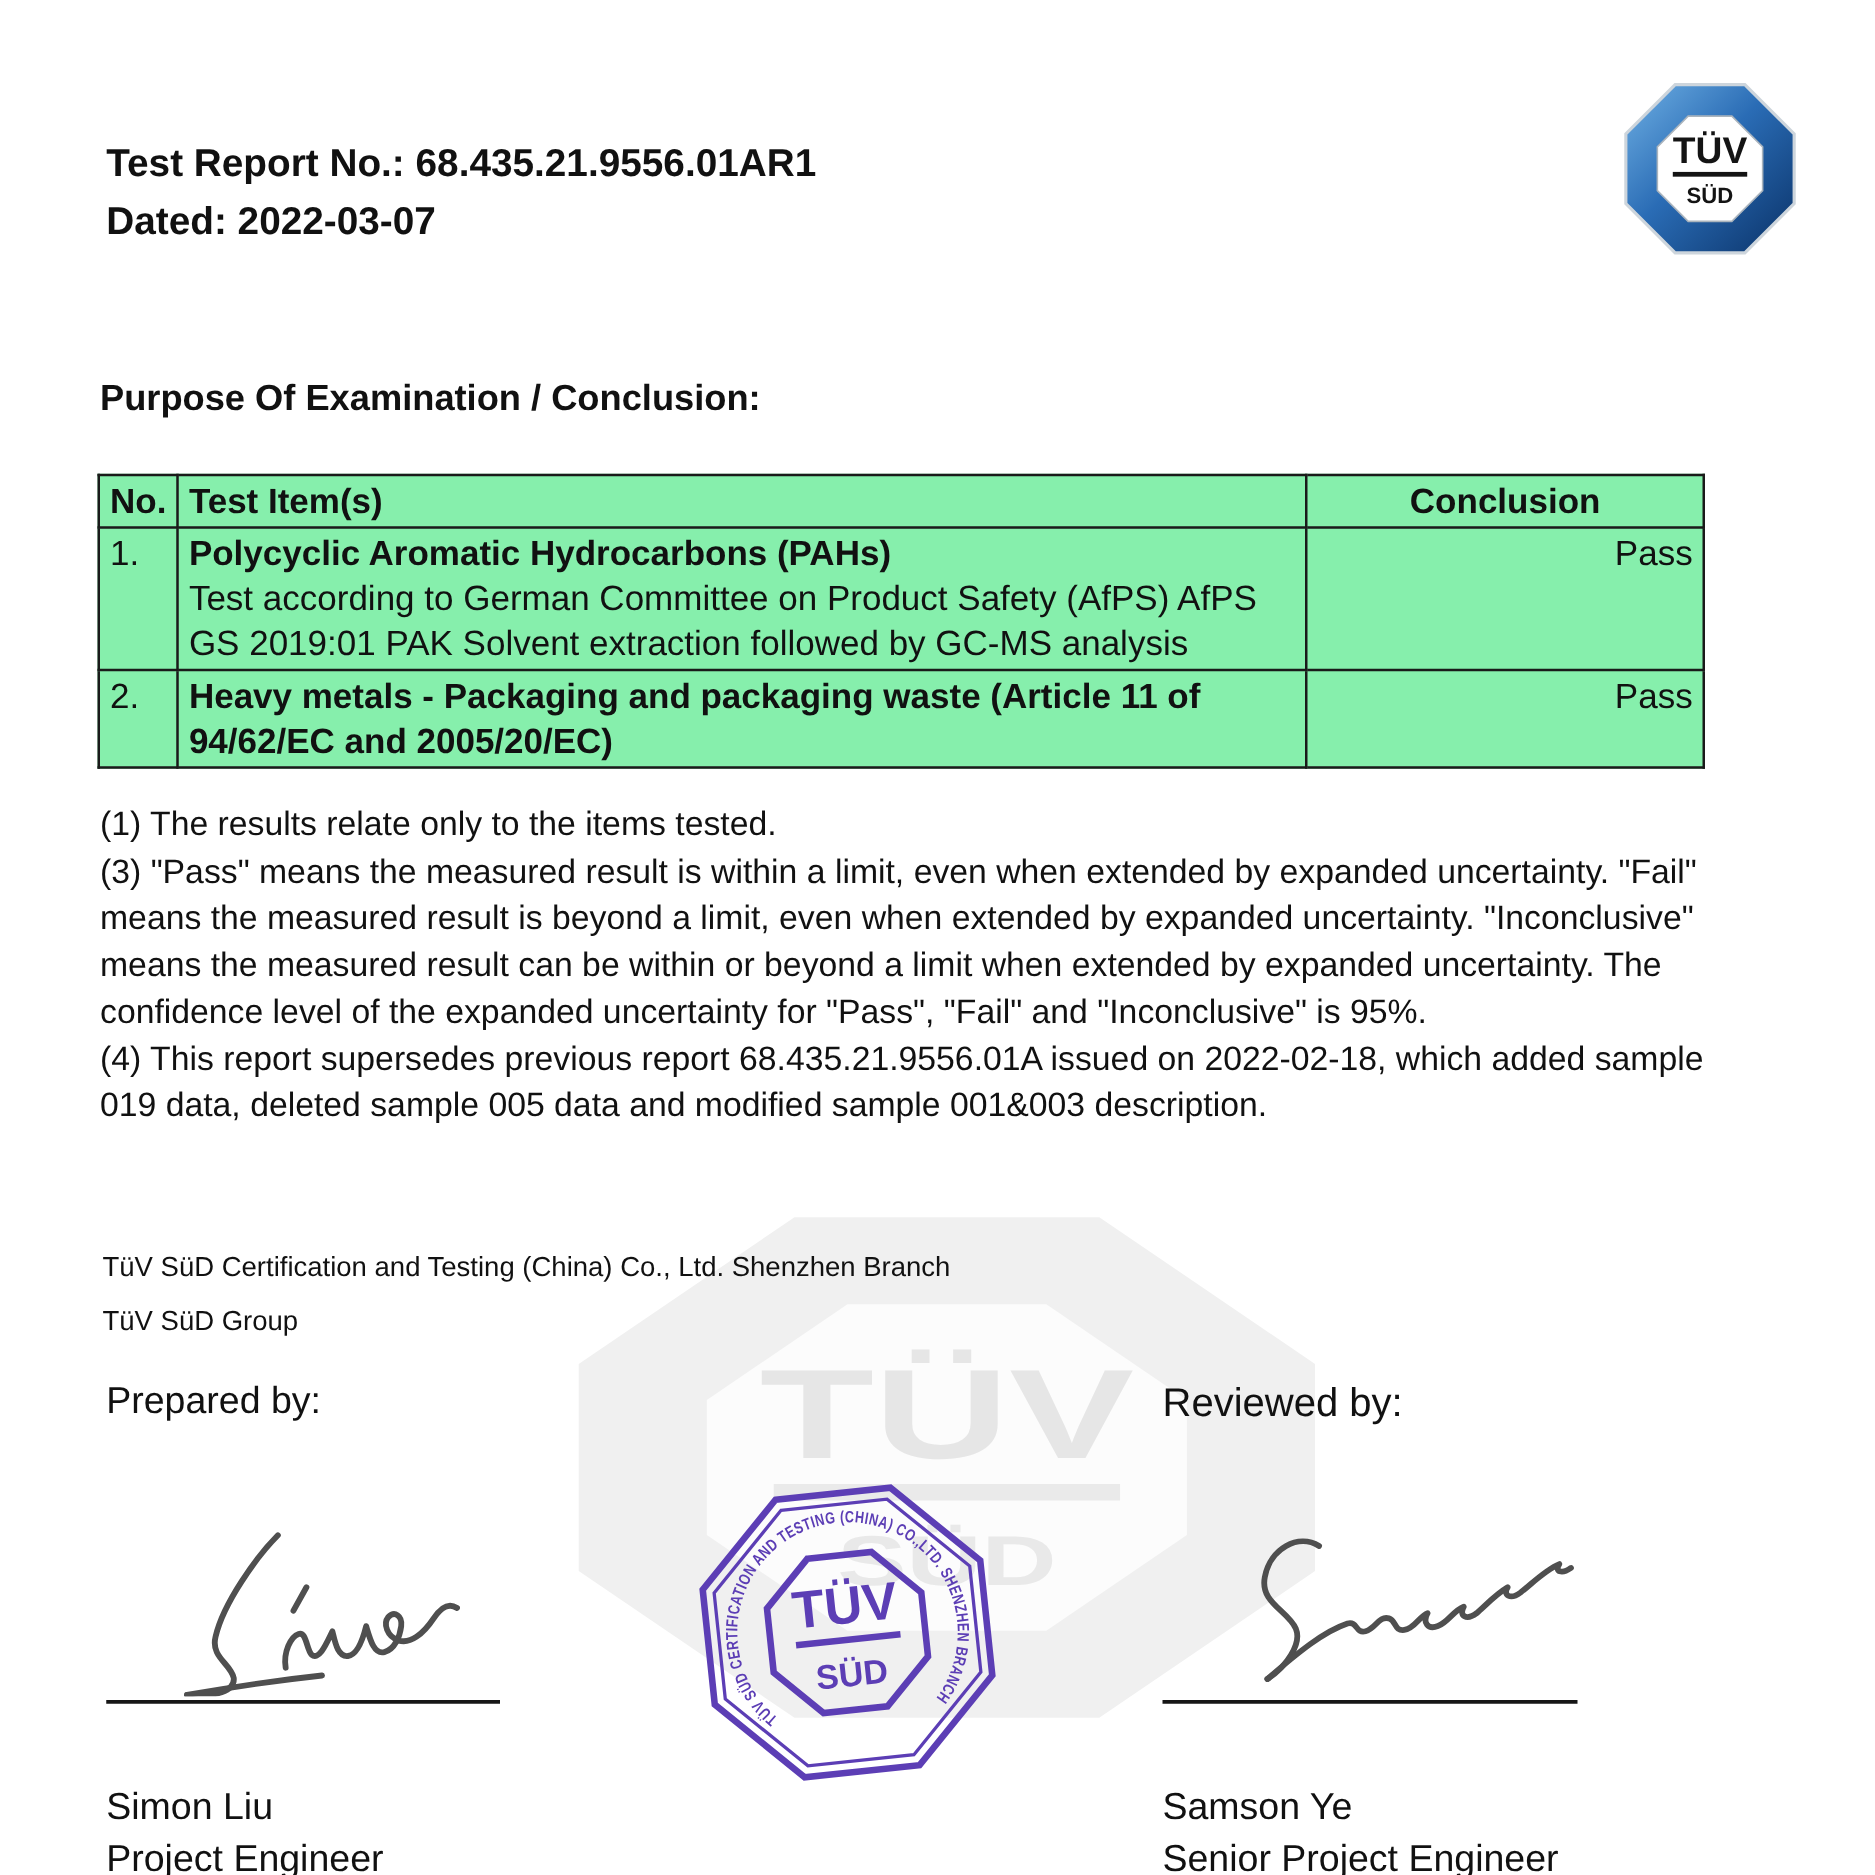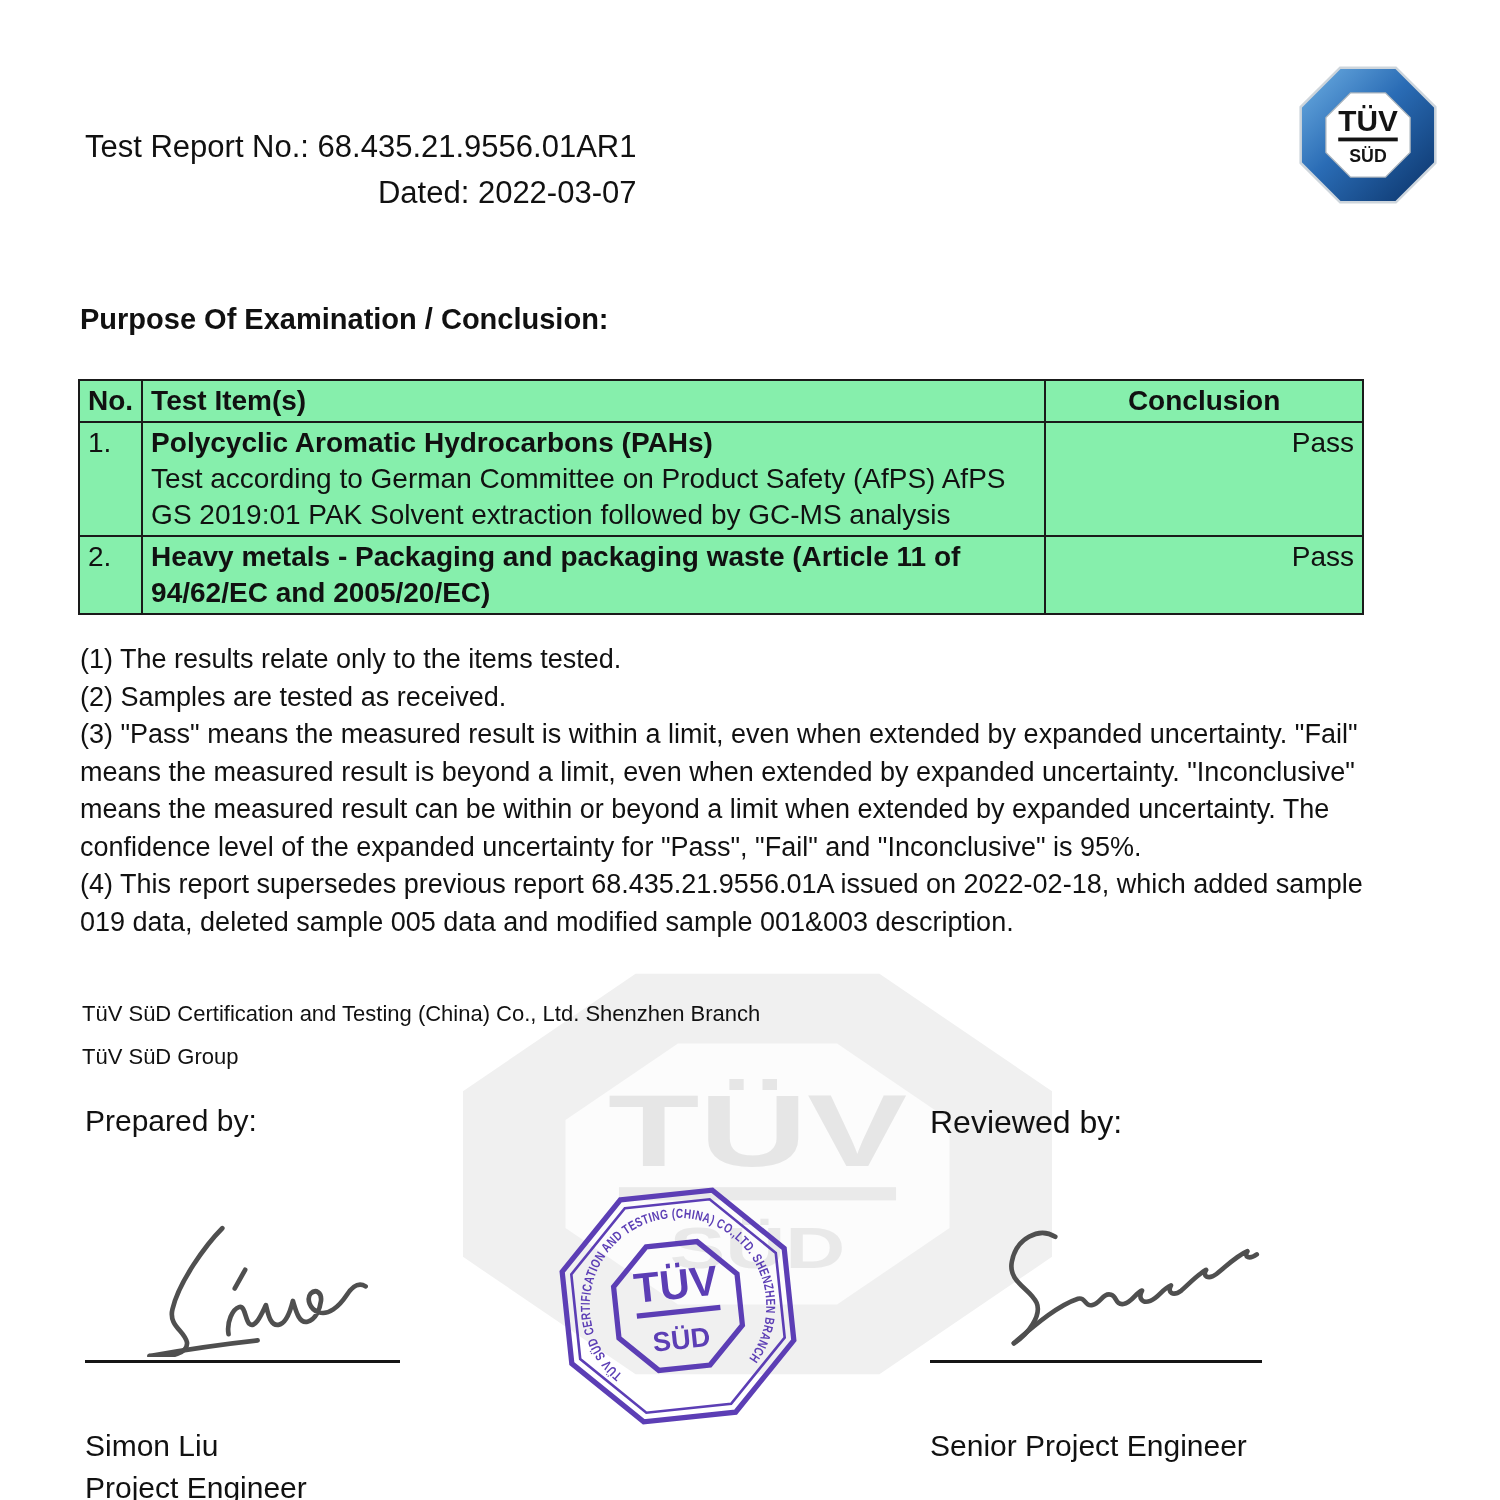--- a/index.html
+++ b/index.html
@@ -2,21 +2,21 @@
 <html><head>
 <meta charset="utf-8">
 <style>
   html,body{margin:0;padding:0;}
   body{
     width:1500px;height:1500px;position:relative;background:#ffffff;
     font-family:"Liberation Sans", sans-serif;color:#111;overflow:hidden;
   }
   .abs{position:absolute;}
   
-  .doc-header{left:85px;top:124px;font-size:31px;font-weight:normal;line-height:46px;z-index:3;text-align:right;}
+  .doc-header{left:85px;top:108px;font-size:31px;font-weight:bold;line-height:46px;z-index:3;}
   
   .logo-box{left:1292px;top:58px;width:152px;height:154px;z-index:3;}
   
   .sec-title{left:80px;top:303px;font-size:29px;font-weight:bold;z-index:3;}
   
   table.result{left:78px;top:379px;border-collapse:collapse;z-index:3;position:absolute;background:#86efac;}
   table.result th, table.result td{
     border:2px solid #1a1a1a;vertical-align:top;padding:2px 8px;
     font-size:28px;line-height:36px;
   }
@@ -112,21 +112,20 @@
     <td>
       <div class="bold">Heavy metals - Packaging and packaging waste (Article 11 of 94/62/EC and 2005/20/EC)</div>
     </td>
     <td class="c-conc">Pass</td>
   </tr>
 </tbody>
   </table>
 
 <div class="abs remarks">
   <p>(1) The results relate only to the items tested.</p>
-  <p>(2) Samples are tested as received.</p>
   <p>(3) "Pass" means the measured result is within a limit, even when extended by expanded uncertainty. "Fail" means the measured result is beyond a limit, even when extended by expanded uncertainty. "Inconclusive" means the measured result can be within or beyond a limit when extended by expanded uncertainty. The confidence level of the expanded uncertainty for "Pass", "Fail" and "Inconclusive" is 95%.</p>
   <p>(4) This report supersedes previous report 68.435.21.9556.01A issued on 2022-02-18, which added sample 019 data, deleted sample 005 data and modified sample 001&amp;003 description.</p>
 </div>
 
 <div class="abs company">
   <div>TüV SüD Certification and Testing (China) Co., Ltd. Shenzhen Branch</div>
   <div>TüV SüD Group</div>
 </div>
 
 <div class="abs prep-label">Prepared by:</div>
@@ -166,14 +165,15 @@
 </div>
 
 <div class="abs sig-line left"></div>
 <div class="abs sig-line right"></div>
 
 <div class="abs name-block left">
   <div>Simon Liu</div>
   <div>Project Engineer</div>
 </div>
 <div class="abs name-block right">
+  <div>Samson Ye</div>
   <div>Senior Project Engineer</div>
 </div>
 
 </body></html>

